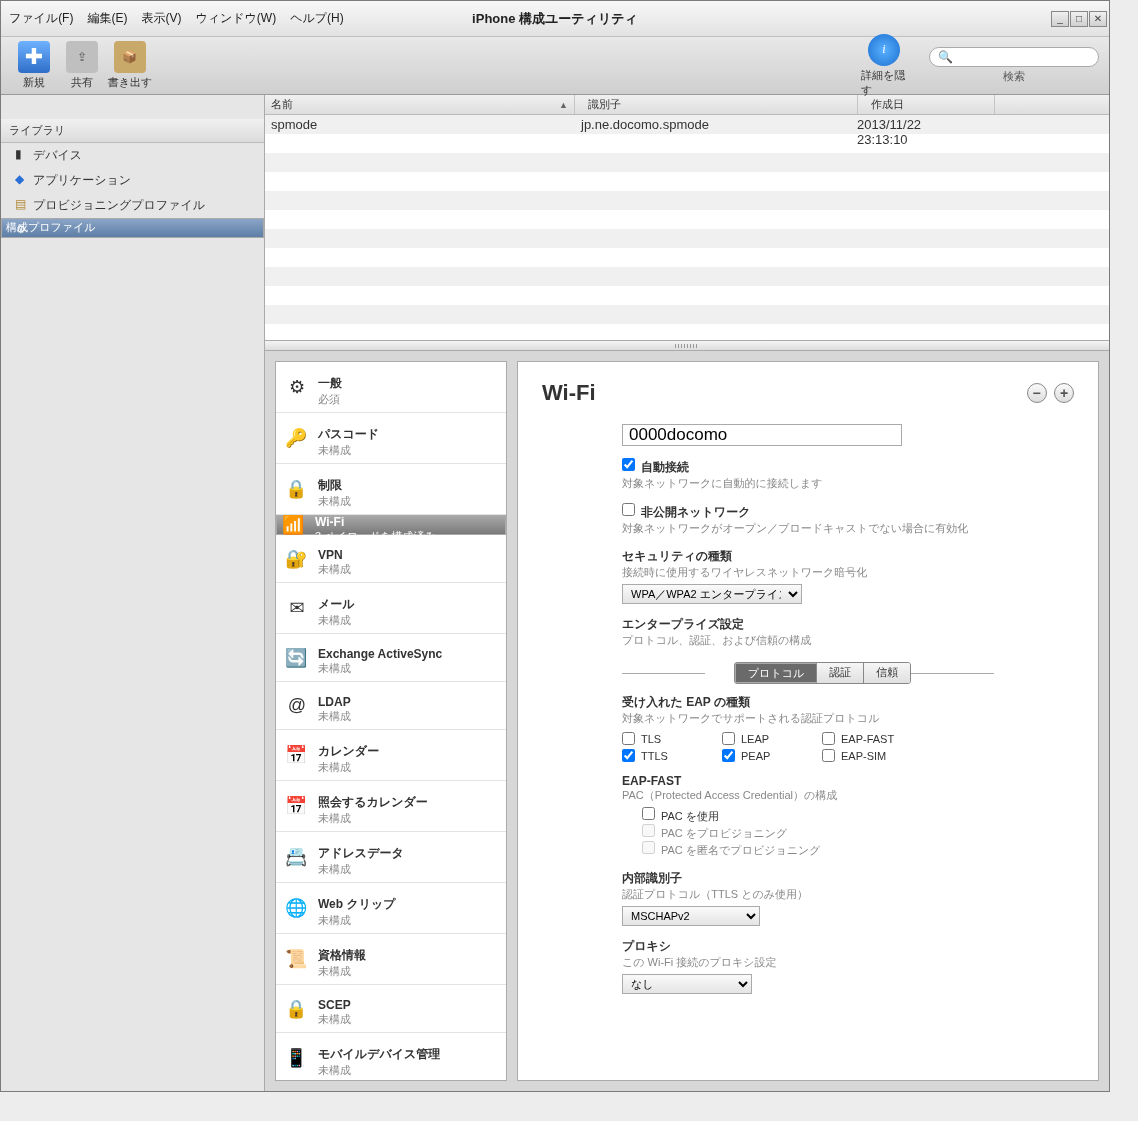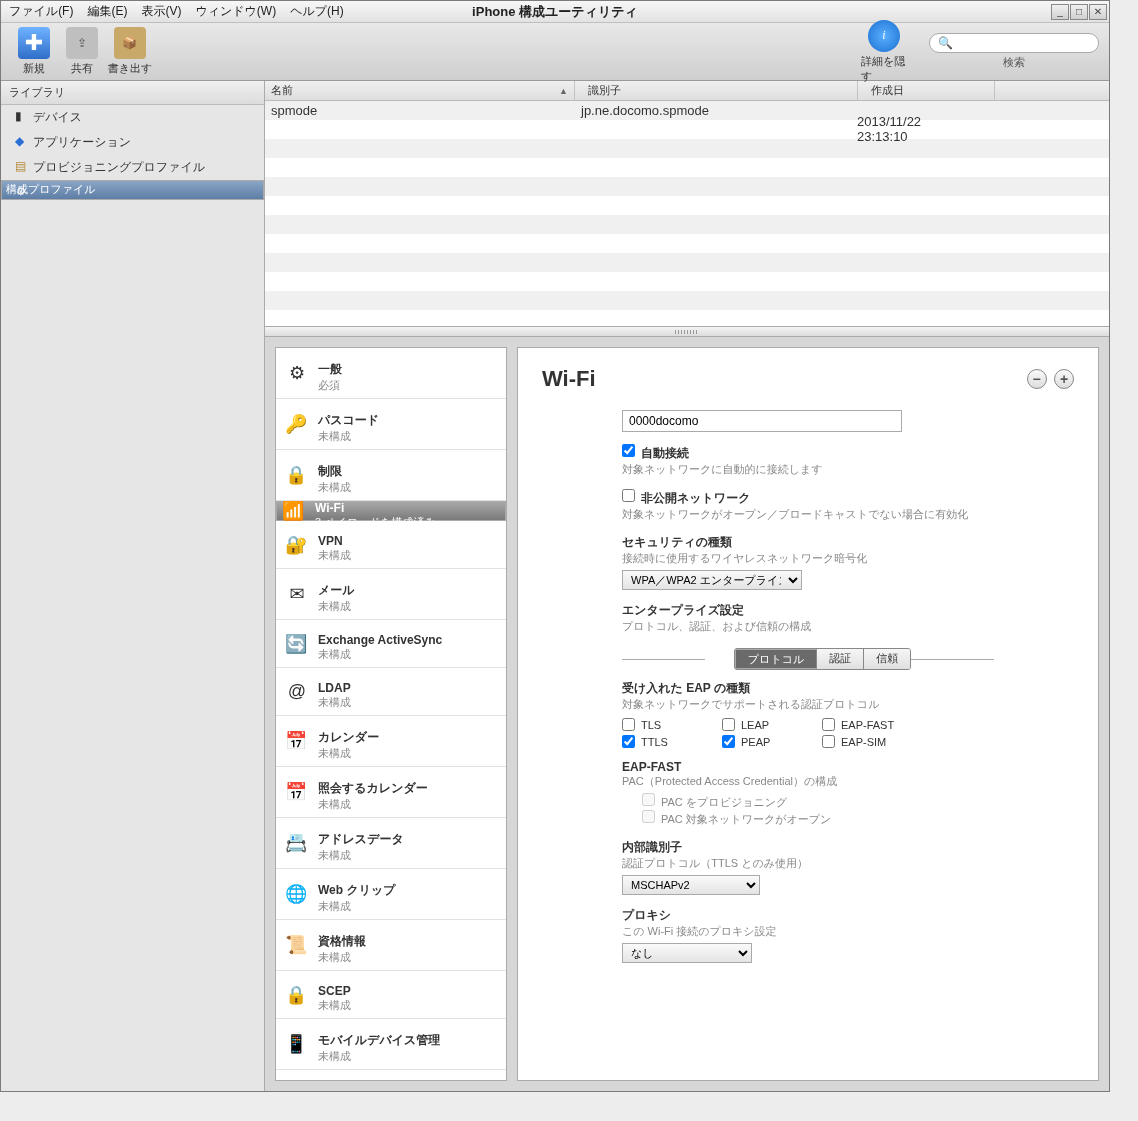--- a/index.html
+++ b/index.html
@@ -1,39 +1,39 @@
 <!DOCTYPE html>
 <html><head>
 <meta charset="utf-8">
 <style>
 * { box-sizing: border-box; margin: 0; padding: 0; font-family: "Meiryo", "MS PGothic", sans-serif; }
 body { background: #ededed; width: 1138px; height: 1121px; overflow: hidden; font-size: 12px; color: #333; }
 
 
 .win { width: 1110px; height: 1092px; margin: 0; border: 1px solid #7b7b7b; background: #eaeaea; display: flex; flex-direction: column; }
-.titlebar { height: 22px; background: linear-gradient(#f7f7f7,#e2e2e2); display: flex; align-items: center; position: relative; border-bottom: 1px solid #c0c0c0; text-align: right; }
+.titlebar { height: 36px; background: linear-gradient(#f7f7f7,#e2e2e2); display: flex; align-items: center; position: relative; border-bottom: 1px solid #c0c0c0; text-align: right; }
 .menu { display: flex; gap: 2px; padding: 0 2px; }
 .menu span { padding: 2px 6px; font-size: 12px; color: #222; }
 .title { position: absolute; left: 50%; transform: translateX(-50%); font-weight: bold; font-size: 13px; color: #222; }
 .winbtns { position: absolute; right: 2px; display: flex; gap: 1px; }
 .winbtn { width: 18px; height: 16px; background: linear-gradient(#f0f0f0,#d0d0d0); border: 1px solid #888; font-size: 10px; display: flex; align-items: center; justify-content: center; color: #444; }
 
 
 .toolbar { height: 58px; background: linear-gradient(#e8e8e8,#cfcfcf); border-bottom: 1px solid #9a9a9a; display: flex; align-items: center; padding: 0 10px; position: relative; }
 .tbtn { display: flex; flex-direction: column; align-items: center; width: 46px; margin-right: 2px; }
 .tbtn .ticon { width: 32px; height: 32px; border-radius: 4px; display:flex;align-items:center;justify-content:center; }
 .tbtn .tlabel { font-size: 11px; color: #333; margin-top: 2px; }
 .tright { position: absolute; right: 10px; display: flex; align-items: center; gap: 20px; }
 .search { width: 170px; height: 20px; background: #fff; border: 1px solid #aaa; border-radius: 10px; padding: 0 8px; display:flex;align-items:center;gap:4px; }
 .search input { border: none; outline: none; width: 100%; font-size: 11px; }
 
 
 .main { flex: 1; display: flex; min-height: 0; }
 .sidebar { width: 264px; background: #e6e6e6; border-right: 1px solid #aaa; font-size: 12px; }
-.side-head { background: linear-gradient(#f0f0f0,#dcdcdc); border-bottom: 1px solid #bbb; padding: 4px 8px; color: #333; font-size: 11px; }
+.side-head { background: linear-gradient(#f0f0f0,#dcdcdc); border-bottom: 1px solid #bbb; padding: 4px 8px; color: #333; font-size: 11px; margin-top: 24px; }
 .side-item { padding: 4px 10px 4px 32px; position: relative; color: #333; }
 .side-item .sicon { position: absolute; left: 14px; top: 4px; width: 14px; height: 14px; }
 .side-item.sel { background: linear-gradient(#8aa5c6,#5d7ea6); color: #fff; }
 
 
 .rcol { flex: 1; display: flex; flex-direction: column; min-width: 0; }
 .listarea { height: 246px; border-bottom: 1px solid #aaa; display: flex; flex-direction: column; }
 .listhead { height: 20px; background: linear-gradient(#f0f0f0,#dedede); border-bottom: 1px solid #bbb; display: flex; font-size: 11px; color: #333; gap: 7px; }
 .lhcell { border-right: 1px solid #c4c4c4; padding: 3px 6px; display:flex;align-items:center;justify-content:space-between; }
 .listbody { flex: 1; overflow: auto; background: #fff; }
@@ -57,21 +57,21 @@
 .catitem.sel .ctitle, .catitem.sel .csub { color: #fff; }
 
 .detail { flex: 1; background: #fff; border: 1px solid #aaa; padding: 18px 24px; overflow: auto; position: relative; }
 .d-head { display: flex; justify-content: space-between; align-items: center; margin-bottom: 18px; }
 .d-title { font-size: 22px; font-weight: bold; color: #333; }
 .rndbtn { width: 20px; height: 20px; border: 1px solid #888; border-radius: 50%; background: linear-gradient(#fafafa,#ddd); display:inline-flex;align-items:center;justify-content:center;font-weight:bold;color:#555;font-size:14px;margin-left:4px; }
 
 .field { margin: 0 0 12px 80px; max-width: 400px; }
 .flabel { font-size: 12px; font-weight: bold; color: #333; }
 .fdesc { font-size: 11px; color: #888; margin-bottom: 4px; }
-.txtinput { width: 280px; height: 22px; border: 1px solid #aaa; padding: 2px 6px; font-size: 12px; }
+.txtinput { width: 280px; height: 22px; border: 1px solid #aaa; padding: 2px 6px; font-size: 17px; }
 .sel { height: 20px; border: 1px solid #aaa; background: linear-gradient(#fafafa,#e4e4e4); font-size: 11px; padding: 1px 4px; }
 .chk { margin-right: 6px; }
 .tabs { margin: 14px 80px 10px; display: flex; align-items: center; }
 .tabs .line { flex: 1; height: 1px; background: #aaa; }
 .tabbox { display: flex; border: 1px solid #888; border-radius: 3px; overflow: hidden; margin-left: 29px; }
 .tab { padding: 2px 12px; font-size: 11px; background: linear-gradient(#f6f6f6,#e0e0e0); border-right: 1px solid #888; color:#333; }
 .tab:last-child { border-right: none; }
 .tab.sel { background: #6a6a6a; color: #fff; }
 
 .eapgrid { display: grid; grid-template-columns: 90px 90px 110px; gap: 4px 10px; margin-top: 6px; }
@@ -164,21 +164,21 @@
             </div>
           <div class="lhcell" style="width:130px;">
               <span>作成日</span>
             </div>
           <div class="lhcell" style="flex:1;border-right:none;"></div>
         </div>
         <div class="listbody">
           <div class="lrow">
             <div class="lcell" style="width:310px;">spmode</div>
             <div class="lcell" style="width:276px;">jp.ne.docomo.spmode</div>
-            <div class="lcell" style="width:130px;margin-top:11px;">2013/11/22 23:13:10</div>
+            <div class="lcell" style="width:130px;">2013/11/22 23:13:10</div>
           </div>
           <div class="lrow"></div>
           <div class="lrow"></div>
           <div class="lrow"></div>
           <div class="lrow"></div>
           <div class="lrow"></div>
           <div class="lrow"></div>
           <div class="lrow"></div>
           <div class="lrow"></div>
           <div class="lrow"></div>
@@ -359,22 +359,23 @@
               <label><input type="checkbox" class="chk" style="">EAP-FAST</label>
               <label><input type="checkbox" class="chk" checked="" style="">TTLS</label>
               <label><input type="checkbox" class="chk" checked="" style="">PEAP</label>
               <label><input type="checkbox" class="chk" style="">EAP-SIM</label>
             </div>
           </div>
 
           <div class="field">
             <div class="flabel">EAP-FAST</div>
             <div class="fdesc">PAC（Protected Access Credential）の構成</div>
+            <div class="sub en"><label><input type="checkbox" class="chk" style=""><span>PAC を使用</span></label></div>
             <div class="sub"><label><input type="checkbox" class="chk" disabled="" style=""><span>PAC をプロビジョニング</span></label></div>
-            <div class="sub"><label><input type="checkbox" class="chk" disabled="" style=""><span>PAC 対象ネットワークがオープン</span></label></div>
+            <div class="sub"><label><input type="checkbox" class="chk" disabled="" style=""><span>PAC を匿名でプロビジョニング</span></label></div>
           </div>
 
           <div class="field">
             <div class="flabel">内部識別子</div>
             <div class="fdesc">認証プロトコル（TTLS とのみ使用）</div>
             <select class="sel" style="width:138px;"><option>MSCHAPv2</option></select>
           </div>
 
           <div class="field">
             <div class="flabel">プロキシ</div>

